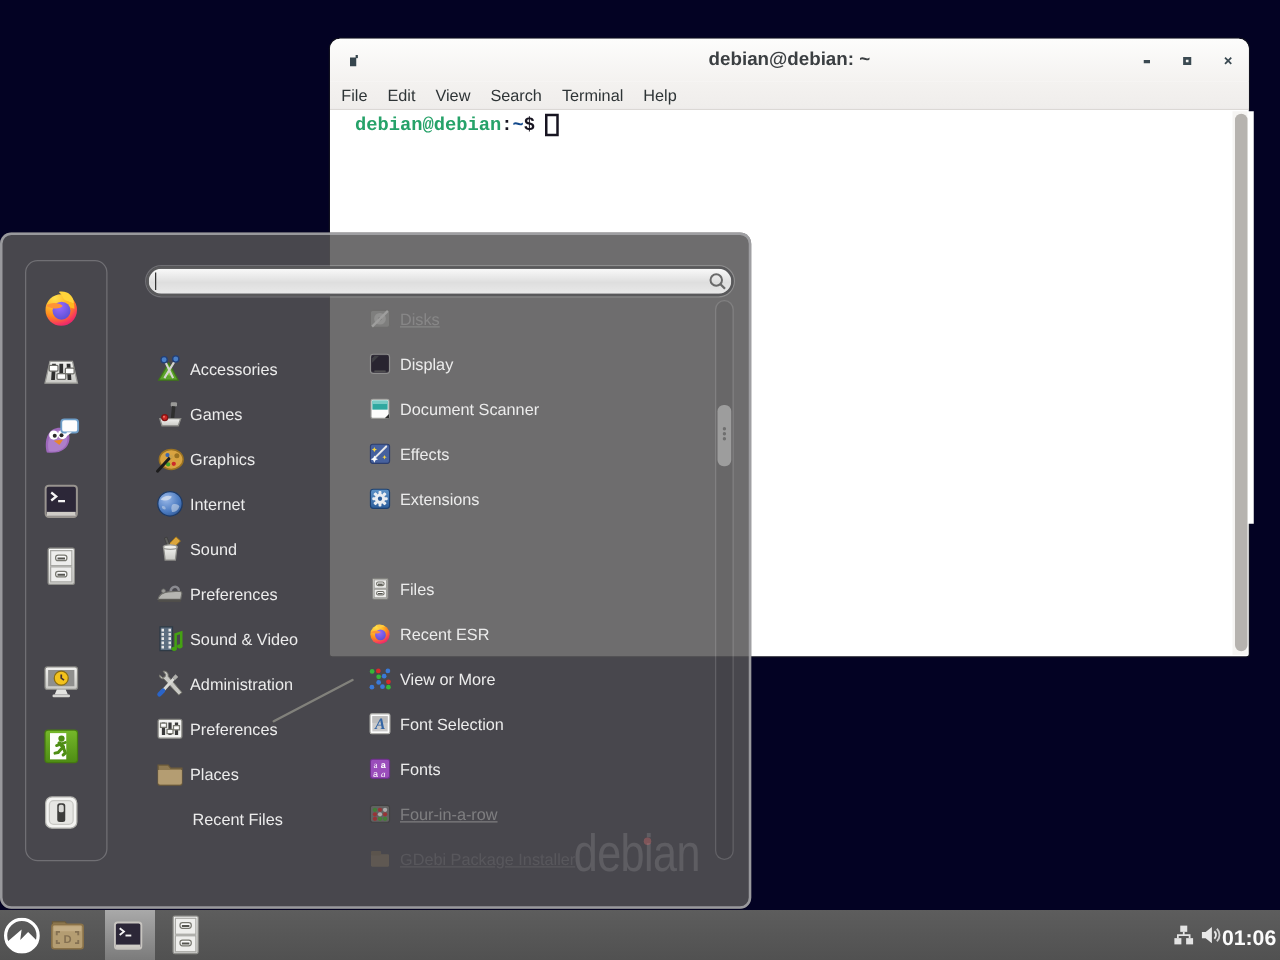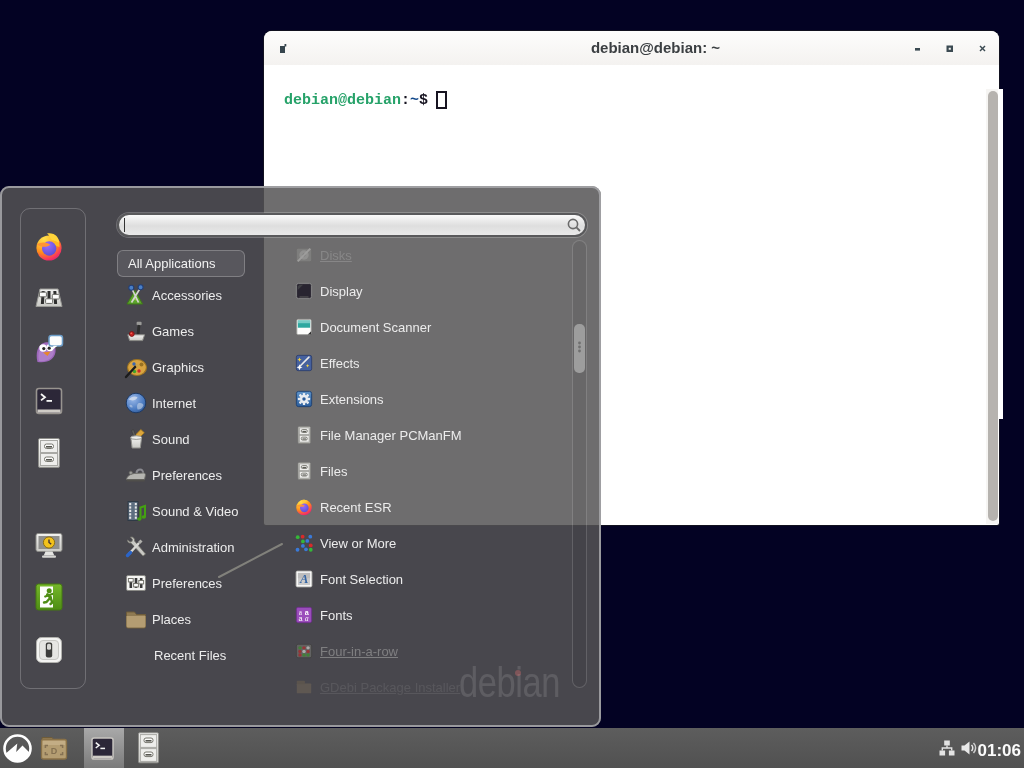--- a/index.html
+++ b/index.html
@@ -6,21 +6,21 @@
   body{background:#030223;font-family:"Liberation Sans", sans-serif;position:relative;}
   .abs{position:absolute;}
 
   
   #term{left:264px;top:31px;width:735px;height:494px;border-radius:8px 8px 2px 2px;
         background:#ffffff;box-shadow:0 0 0 1px rgba(20,20,30,0.85);}
   #term .titlebar{position:absolute;left:0;top:0;width:100%;height:34px;
         border-radius:8px 8px 0 0;
         background:linear-gradient(#fdfdfc,#f4f2f0);}
   #term .title{position:absolute;top:8px;left:0;width:100%;text-align:center;
-        font-weight:bold;font-size:15px;color:#3b3f42;padding-left:24px;}
+        font-weight:bold;font-size:15px;color:#3b3f42;}
   #term .menubar{position:absolute;left:0;top:34px;width:100%;height:23px;
         background:linear-gradient(#f4f2f0,#efedeb);border-bottom:1px solid #dbd8d5;
         display:flex;align-items:center;padding-left:1px;box-sizing:border-box;}
   #term .menubar span{font-size:13px;color:#2e3436;padding:0 8px;}
   #term .content{position:absolute;left:17px;top:58px;width:722px;height:330px;background:#fff;}
   .prompt{position:absolute;left:3px;top:3px;font-family:"Liberation Mono",monospace;
         font-size:15px;font-weight:bold;white-space:pre;}
   .cursor{position:absolute;left:155px;top:2px;width:7px;height:14px;border:2px solid #171421;background:#fff;}
   #term .vscroll{position:absolute;right:1px;top:58px;width:12px;height:435px;background:#f6f5f3;}
   #term .vthumb{position:absolute;right:1px;top:60px;width:10px;height:430px;background:#b6b3af;border-radius:5px;}
@@ -72,20 +72,28 @@
   </svg>
   <svg class="abs" style="left:650px;top:0" width="8" height="34">
       <rect x="1" y="17" width="5" height="2.6" fill="#3b4a52"></rect>
     </svg>
   <svg class="abs" style="left:682px;top:0" width="8" height="34">
       <path d="M0.5 14.5 h6.5 v6.5 h-6.5 z M2.7 16.7 h2.1 v2.1 h-2.1 z" fill="#3b4a52" fill-rule="evenodd"></path>
     </svg>
   <svg class="abs" style="left:715px;top:0" width="8" height="34">
       <path d="M0.5 15.5 l1 -1 2 2 2 -2 1 1 -2 2 2 2 -1 1 -2 -2 -2 2 -1 -1 2 -2 z" fill="#3b4a52"></path>
     </svg>
+  <div class="menubar">
+    <span>File</span>
+      <span>Edit</span>
+      <span>View</span>
+      <span>Search</span>
+      <span>Terminal</span>
+      <span>Help</span>
+  </div>
   <div class="content">
     <div class="prompt"><span style="color:#26a269">debian@debian</span><span style="color:#171421">:</span><span style="color:#12488b">~</span><span style="color:#171421">$ </span></div>
     <div class="cursor"></div>
   </div>
   <div class="vscroll"></div>
   <div class="vthumb"></div>
 </div>
 
 <div class="abs" id="menu">
   <div class="sidebarframe"></div>
@@ -191,23 +199,20 @@
     <path d="M12.2 15.5 L19.3 13" stroke="#4e8d14" stroke-width="2.2" stroke-linecap="round" fill="none"></path>
     <path d="M17.5 16.5 L13.5 21 M17.5 16.5 L19.3 21.5 M13.5 21 l-2.5 0.5 M19.3 21.5 l-1.8 1.5" stroke="#4e8d14" stroke-width="2.4" stroke-linecap="round" fill="none"></path>
   </svg>
   <svg class="sideicon" style="top:448px" viewBox="0 0 32 32">
     <rect x="3.5" y="3.5" width="25" height="25" rx="5" fill="#f4f4f2" stroke="#b2b2ae"></rect>
     <rect x="6.5" y="6.5" width="19" height="19" rx="3.5" fill="#e6e6e3" stroke="#c8c8c4"></rect>
     <rect x="12.8" y="8.5" width="6.4" height="15" rx="2" fill="#3d3d3b"></rect>
     <rect x="14" y="9.8" width="4" height="6" rx="1.5" fill="#d8d8d5"></rect>
   </svg>
 
-  <div class="allapps">
-      <div class="tx">All Applications</div>
-    </div>
 
   <div class="cat" style="top:97px">
       <svg class="ic" viewBox="0 0 24 24">
       <path d="M3 21 L11 7.5 L18.5 21 z" fill="#5da32c" stroke="#3e7a16" stroke-width="1"></path>
       <path d="M9.5 17 L11.3 13.8 L13.8 17.8 z" fill="#8cc63f"></path>
       <path d="M8 6 L14.5 19.5 M16 5.5 L7.5 19.5" stroke="#d4d4d0" stroke-width="1.7"></path>
       <circle cx="7.3" cy="4.8" r="2.5" fill="#4a80c8" stroke="#223f78" stroke-width="1.1"></circle>
       <circle cx="16.6" cy="4.2" r="2.5" fill="#4a80c8" stroke="#223f78" stroke-width="1.1"></circle>
     </svg>
       <div class="tx">Accessories</div>
@@ -361,32 +366,20 @@
           <rect x="13.8" y="8.7" width="3" height="2.6" rx="0.8"></rect>
         <rect x="4.6" y="4.6" width="2.8" height="2.8" rx="0.8" transform="rotate(45 6 6)"></rect>
         <rect x="12.6" y="4.6" width="2.8" height="2.8" rx="0.8" transform="rotate(45 14 6)"></rect>
         <rect x="4.6" y="12.6" width="2.8" height="2.8" rx="0.8" transform="rotate(45 6 14)"></rect>
         <rect x="12.6" y="12.6" width="2.8" height="2.8" rx="0.8" transform="rotate(45 14 14)"></rect>
       </g>
       <circle cx="10" cy="10" r="1.9" fill="#2b5d9b"></circle>
     </svg>
       <div class="tx">Extensions</div>
     </div>
-  <div class="app" style="top:238px">
-      <svg class="ic" viewBox="0 0 20 20">
-      <rect x="3.5" y="0.8" width="13.5" height="18.4" rx="1" fill="url(#cabG)" stroke="#82827e"></rect>
-      <rect x="4.8" y="2" width="11" height="7.6" fill="#eeeeec" stroke="#a0a09c"></rect>
-      <rect x="4.8" y="10.4" width="11" height="7.6" fill="#eeeeec" stroke="#a0a09c"></rect>
-      <rect x="7" y="4" width="6.6" height="3.2" rx="1.4" fill="#fbfbfa" stroke="#6e6e66"></rect>
-      <rect x="8.2" y="5.4" width="4.2" height="1.2" fill="#55554f"></rect>
-      <rect x="7" y="12.4" width="6.6" height="3.2" rx="1.4" fill="#fbfbfa" stroke="#6e6e66"></rect>
-      <rect x="8.2" y="13.8" width="4.2" height="1.2" fill="#55554f"></rect>
-    </svg>
-      <div class="tx">File Manager PCManFM</div>
-    </div>
   <div class="app" style="top:274px">
       <svg class="ic" viewBox="0 0 20 20">
       <rect x="3.5" y="0.8" width="13.5" height="18.4" rx="1" fill="url(#cabG)" stroke="#82827e"></rect>
       <rect x="4.8" y="2" width="11" height="7.6" fill="#eeeeec" stroke="#a0a09c"></rect>
       <rect x="4.8" y="10.4" width="11" height="7.6" fill="#eeeeec" stroke="#a0a09c"></rect>
       <rect x="7" y="4" width="6.6" height="3.2" rx="1.4" fill="#fbfbfa" stroke="#6e6e66"></rect>
       <rect x="8.2" y="5.4" width="4.2" height="1.2" fill="#55554f"></rect>
       <rect x="7" y="12.4" width="6.6" height="3.2" rx="1.4" fill="#fbfbfa" stroke="#6e6e66"></rect>
       <rect x="8.2" y="13.8" width="4.2" height="1.2" fill="#55554f"></rect>
     </svg>

